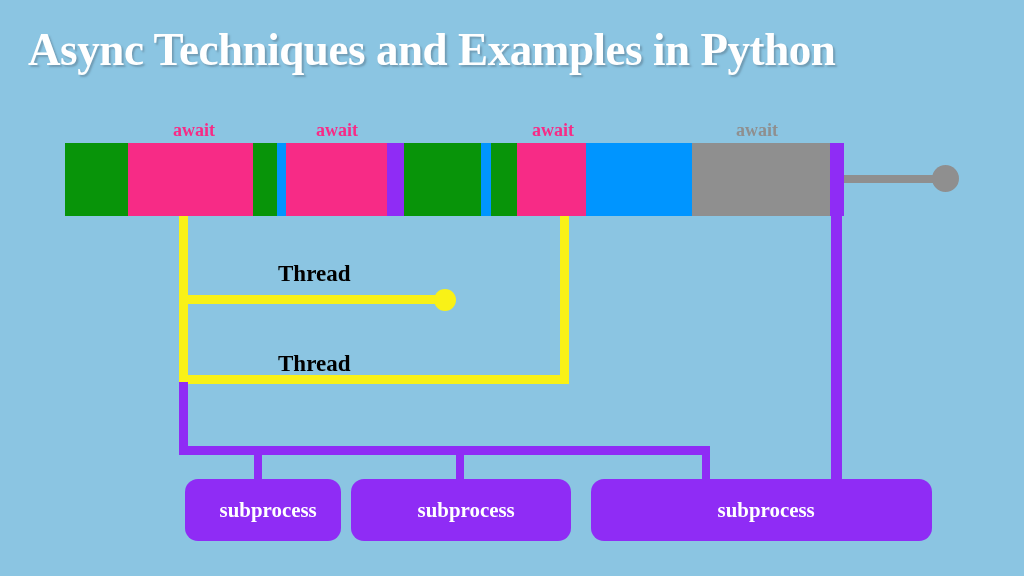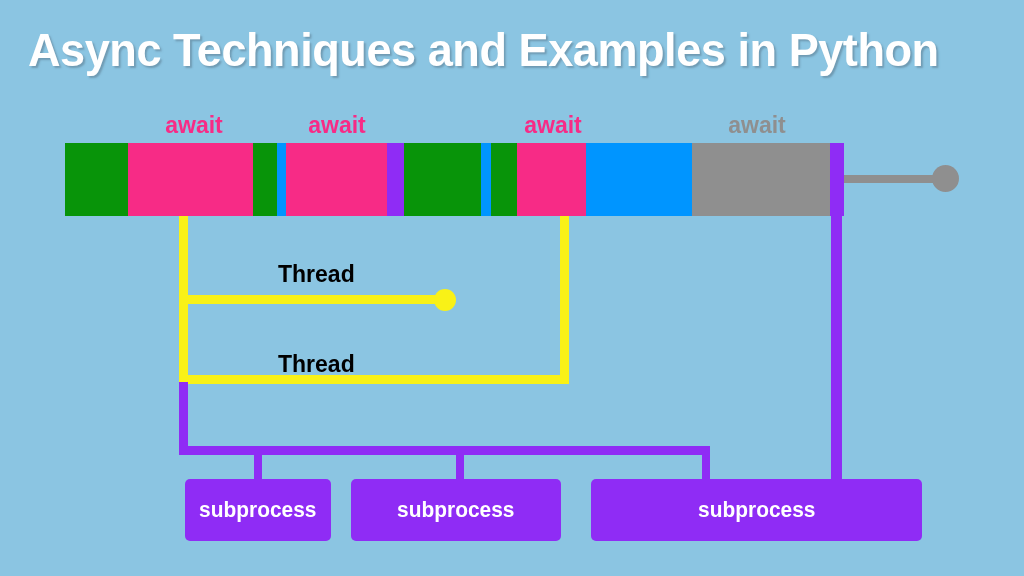--- a/index.html
+++ b/index.html
@@ -11,40 +11,42 @@
     height: 576px;
     overflow: hidden;
     background: #8bc5e2;
     font-family: "Liberation Sans", sans-serif;
   }
   #stage {
     position: relative;
     width: 1024px;
     height: 516px;
     background: #8bc5e2;
+    font-family: Liberation Serif, serif;
   }
   #slide-title {
     position: absolute;
     left: 28px;
     top: 22px;
     font-size: 47px;
     font-weight: bold;
     color: #ffffff;
     letter-spacing: -0.5px;
     transform: scaleX(0.96);
     transform-origin: left center;
     white-space: nowrap;
     text-shadow: 2px 2px 2px rgba(90,120,140,0.55);
   }
   .await-label {
     position: absolute;
-    font-size: 23px;
+    font-size: 18px;
     font-weight: bold;
     white-space: nowrap;
     transform: translateX(-50%);
+    margin-top: 8px;
   }
   .await-pink { color: #f72b86; }
   .await-gray { color: #8f8f8f; }
 
   #timeline-bar {
     position: absolute;
     left: 65px;
     top: 143px;
     height: 73px;
     display: flex;
@@ -94,24 +96,25 @@
   #sub-trunk { left: 179px; top: 382px; width: 9px; height: 72px; }
   #sub-bus   { left: 179px; top: 446px; width: 531px; height: 9px; }
   .sub-drop  { width: 8px; height: 38px; top: 446px; }
   #sub-right-riser { left: 831px; top: 216px; width: 11px; height: 290px; }
 
   .subprocess-box {
     position: absolute;
     top: 479px;
     height: 62px;
     background: #8f2cf5;
-    border-radius: 5px;
+    border-radius: 13px;
     display: flex;
     align-items: center;
     justify-content: center;
+    padding-left: 10px;
   }
   .subprocess-label {
     color: #ffffff;
     font-size: 22px;
     font-weight: bold;
     transform: scaleX(0.95);
     white-space: nowrap;
   }
 </style>
 </head>

